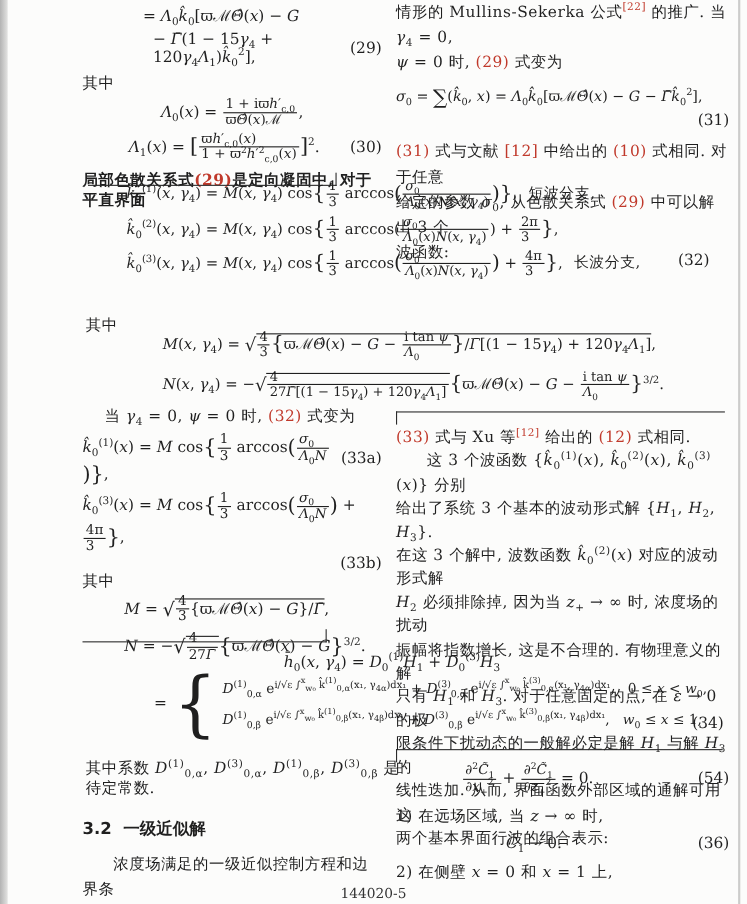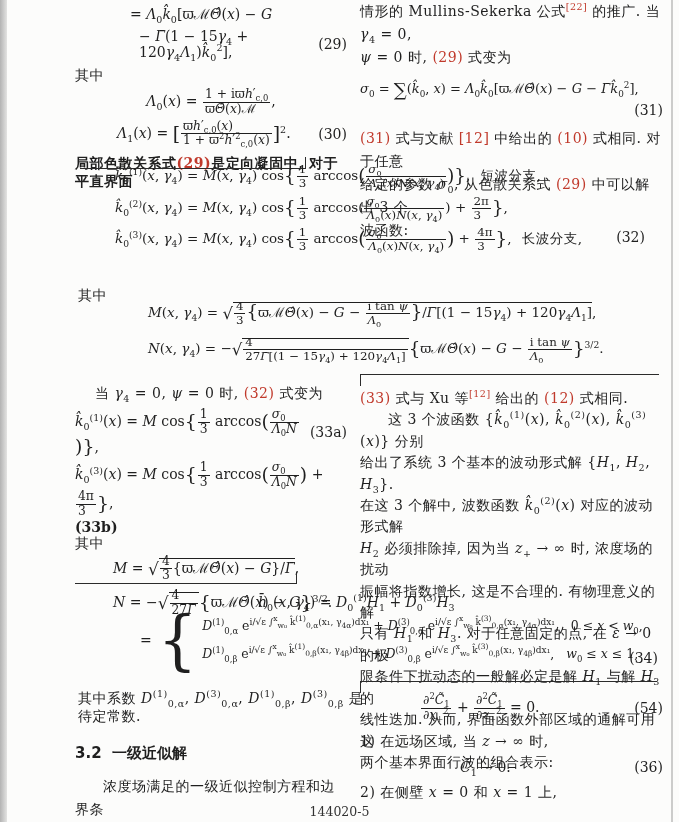--- a/index.html
+++ b/index.html
@@ -76,28 +76,28 @@
     <div class="abs" style="right:0;top:66px;font-size:14px;">(32)</div>
   </div>
 
   <div class="abs cjk" style="left:78px;top:287px;">其中</div>
 
   <div class="abs" style="left:148px;top:300px;width:470px;font-size:13.5px;">
     <div><i>M</i>(<i>x</i>, <i>γ</i><sub>4</sub>) = <span class="rad">√</span><span class="ov"><span class="fr"><span class="n">4</span><span class="d">3</span></span><span class="big">{</span>ϖℳ<i>Θ̂</i>(<i>x</i>) − <i>G</i> − <span class="fr"><span class="n">i tan <i>ψ</i></span><span class="d"><i>Λ</i><sub>0</sub></span></span><span class="big">}</span>/<i>Γ̄</i>[(1 − 15<i>γ</i><sub>4</sub>) + 120<i>γ</i><sub>4</sub><i>Λ</i><sub>1</sub>]</span>,</div>
     <div style="margin-top:8px;"><i>N</i>(<i>x</i>, <i>γ</i><sub>4</sub>) = −<span class="rad">√</span><span class="ov"><span class="fr"><span class="n">4</span><span class="d">27<i>Γ̄</i>[(1 − 15<i>γ</i><sub>4</sub>) + 120<i>γ</i><sub>4</sub><i>Λ</i><sub>1</sub>]</span></span></span><span class="big">{</span>ϖℳ<i>Θ̂</i>(<i>x</i>) − <i>G</i> − <span class="fr"><span class="n">i tan <i>ψ</i></span><span class="d"><i>Λ</i><sub>0</sub></span></span><span class="big">}</span><sup>3/2</sup>.</div>
   </div>
 
-  <div class="abs" style="left:75px;top:385px;width:272px;">
+  <div class="abs" style="left:75px;top:370px;width:272px;">
     <div class="cjk" style="margin-left:20px;">当 <i>γ</i><sub>4</sub> = 0, <i>ψ</i> = 0 时, <span class="red">(32)</span> 式变为</div>
     <div class="eqrow" style="margin-top:5px;">
       <span><i>k̂</i><sub>0</sub><sup>(1)</sup>(<i>x</i>) = <i>M</i> cos<span class="big">{</span><span class="fr"><span class="n">1</span><span class="d">3</span></span> arccos<span class="big">(</span><span class="fr"><span class="n"><i>σ</i><sub>0</sub></span><span class="d"><i>Λ</i><sub>0</sub><i>N</i></span></span><span class="big">)</span><span class="big">}</span>,</span>
       <span>(33a)</span>
     </div>
     <div style="margin-top:6px;"><i>k̂</i><sub>0</sub><sup>(3)</sup>(<i>x</i>) = <i>M</i> cos<span class="big">{</span><span class="fr"><span class="n">1</span><span class="d">3</span></span> arccos<span class="big">(</span><span class="fr"><span class="n"><i>σ</i><sub>0</sub></span><span class="d"><i>Λ</i><sub>0</sub><i>N</i></span></span><span class="big">)</span> + <span class="fr"><span class="n">4π</span><span class="d">3</span></span><span class="big">}</span>,</div>
-    <div style="line-height:16px;font-weight:bold;">(33b)</div>
+    <div style="text-align:right;line-height:16px;">(33b)</div>
     <div class="cjk">其中</div>
     <div style="margin-top:2px;margin-left:38px;"><i>M</i> = <span class="rad">√</span><span class="ov"><span class="fr"><span class="n">4</span><span class="d">3</span></span>{ϖℳ<i>Θ̂</i>(<i>x</i>) − <i>G</i>}/<i>Γ̄</i></span>,</div>
     <div style="margin-top:6px;margin-left:38px;"><i>N</i> = −<span class="rad">√</span><span class="ov"><span class="fr"><span class="n">4</span><span class="d">27<i>Γ̄</i></span></span></span><span class="big">{</span>ϖℳ<i>Θ̂</i>(<i>x</i>) − <i>G</i><span class="big">}</span><sup>3/2</sup>.</div>
   </div>
 
   <div class="abs sep-beginright" style="left:360px;top:374px;width:298px;height:11px;"></div>
 
   <div class="abs cjk lh" style="left:360px;top:388px;width:303px;">
     <div><span class="red">(33)</span> 式与 Xu 等<sup class="red">[12]</sup> 给出的 <span class="red">(12)</span> 式相同.</div>
     <div class="indent">这 3 个波函数 {<i>k̂</i><sub>0</sub><sup>(1)</sup>(<i>x</i>), <i>k̂</i><sub>0</sub><sup>(2)</sup>(<i>x</i>), <i>k̂</i><sub>0</sub><sup>(3)</sup>(<i>x</i>)} 分别</div>

